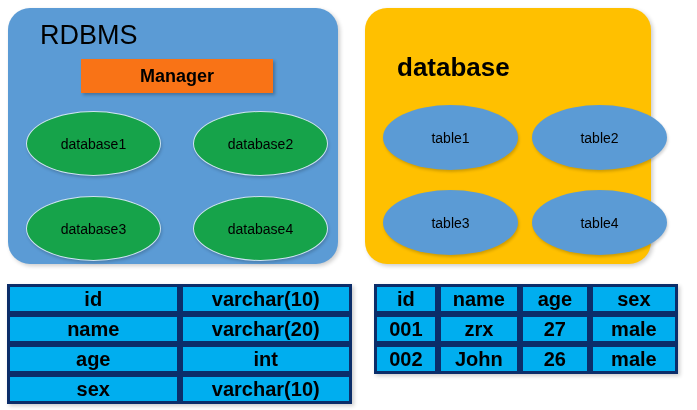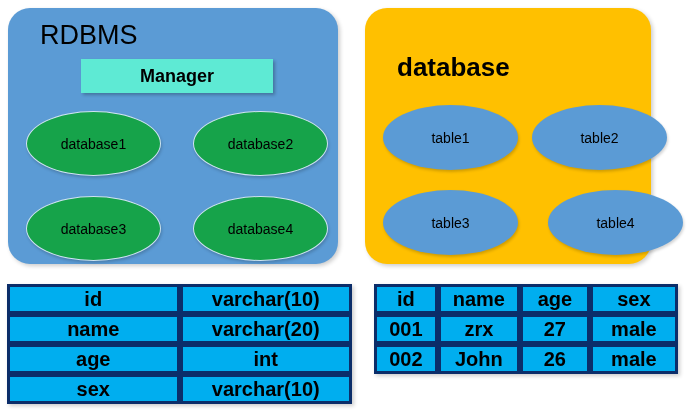--- a/index.html
+++ b/index.html
@@ -62,21 +62,21 @@
     font-weight: bold;
   }
 
   
   #manager-box {
     position: absolute;
     left: 73px;
     top: 51px;
     width: 192px;
     height: 34px;
-    background: #5eead4;
+    background: #f97316;
     display: flex;
     align-items: center;
     justify-content: center;
     box-shadow: 2px 2px 3px rgba(0,0,0,0.25);
   }
   #manager-box .mgr-label {
     font-size: 18px;
     font-weight: bold;
     color: #000000;
   }
@@ -106,21 +106,21 @@
   
   #db-ellipse-0 { left: 18px;  top: 103px; }
   #db-ellipse-1 { left: 185px; top: 103px; }
   #db-ellipse-2 { left: 18px;  top: 188px; }
   #db-ellipse-3 { left: 185px; top: 188px; }
 
   
   #tbl-ellipse-0 { left: 383px; top: 105px; }
   #tbl-ellipse-1 { left: 532px; top: 105px; }
   #tbl-ellipse-2 { left: 383px; top: 190px; }
-  #tbl-ellipse-3 { left: 548px; top: 190px; }
+  #tbl-ellipse-3 { left: 532px; top: 190px; }
 
   
   .data-table {
     position: absolute;
     border-collapse: separate;
     border-spacing: 0;
     background: #0b2d69;
     box-shadow: 2px 2px 4px rgba(0,0,0,0.20);
   }
   .data-table td {

